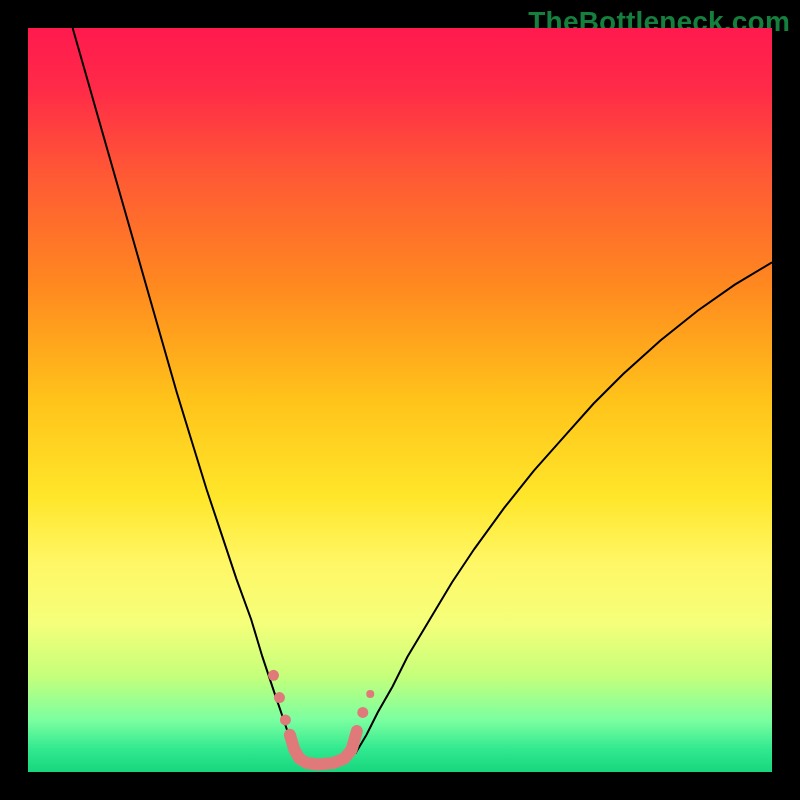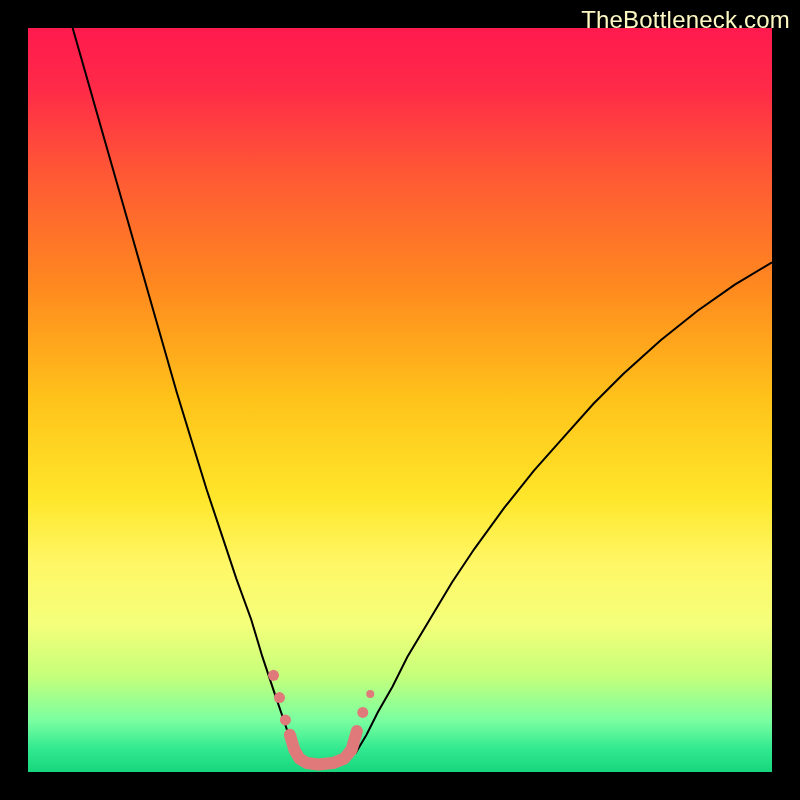--- a/index.html
+++ b/index.html
@@ -23,23 +23,23 @@
     position: absolute;
     left: 0;
     top: 0;
     width: 744px;
     height: 744px;
   }
   .watermark {
     position: absolute;
     top: 6px;
     right: 10px;
-    color: #fef9c3;
-    font-size: 24px;
-    font-weight: 400;
+    color: #15803d;
+    font-size: 28px;
+    font-weight: 700;
     letter-spacing: 0.2px;
     user-select: none;
   }
   svg { display: block; }
 </style>
 </head>
 <body>
 
 <div class="watermark">TheBottleneck.com</div>
 

